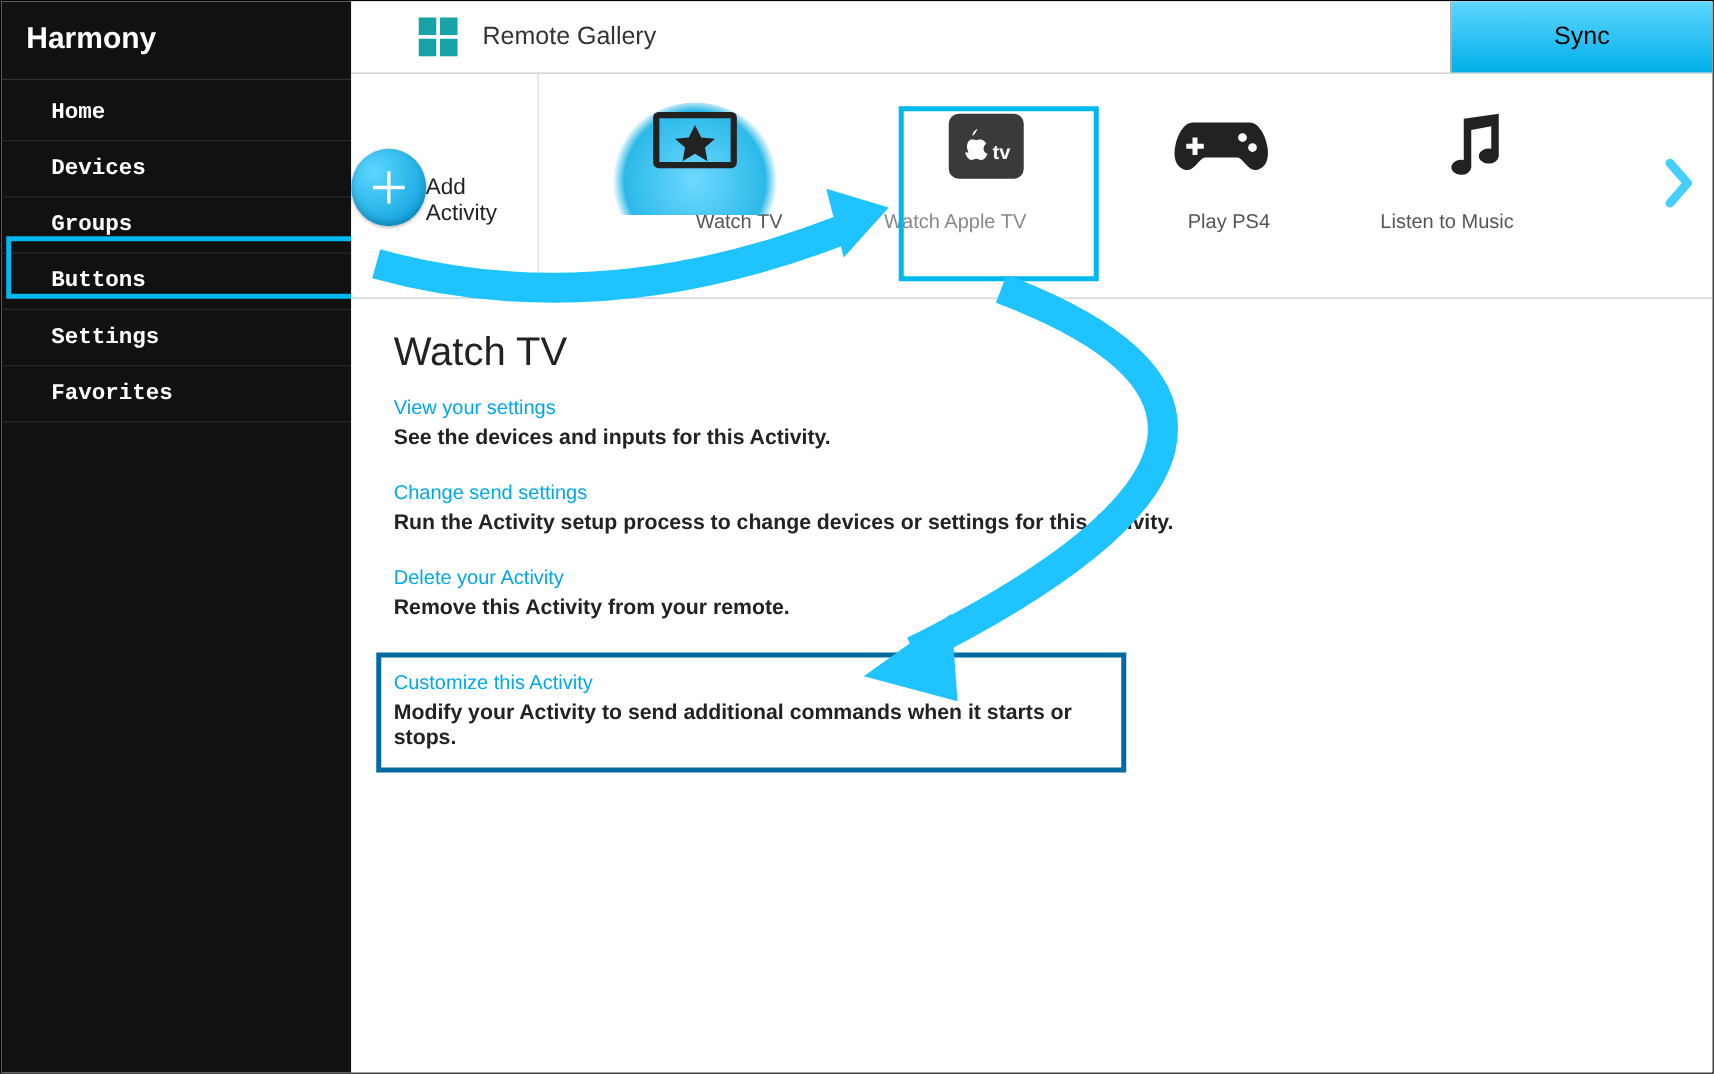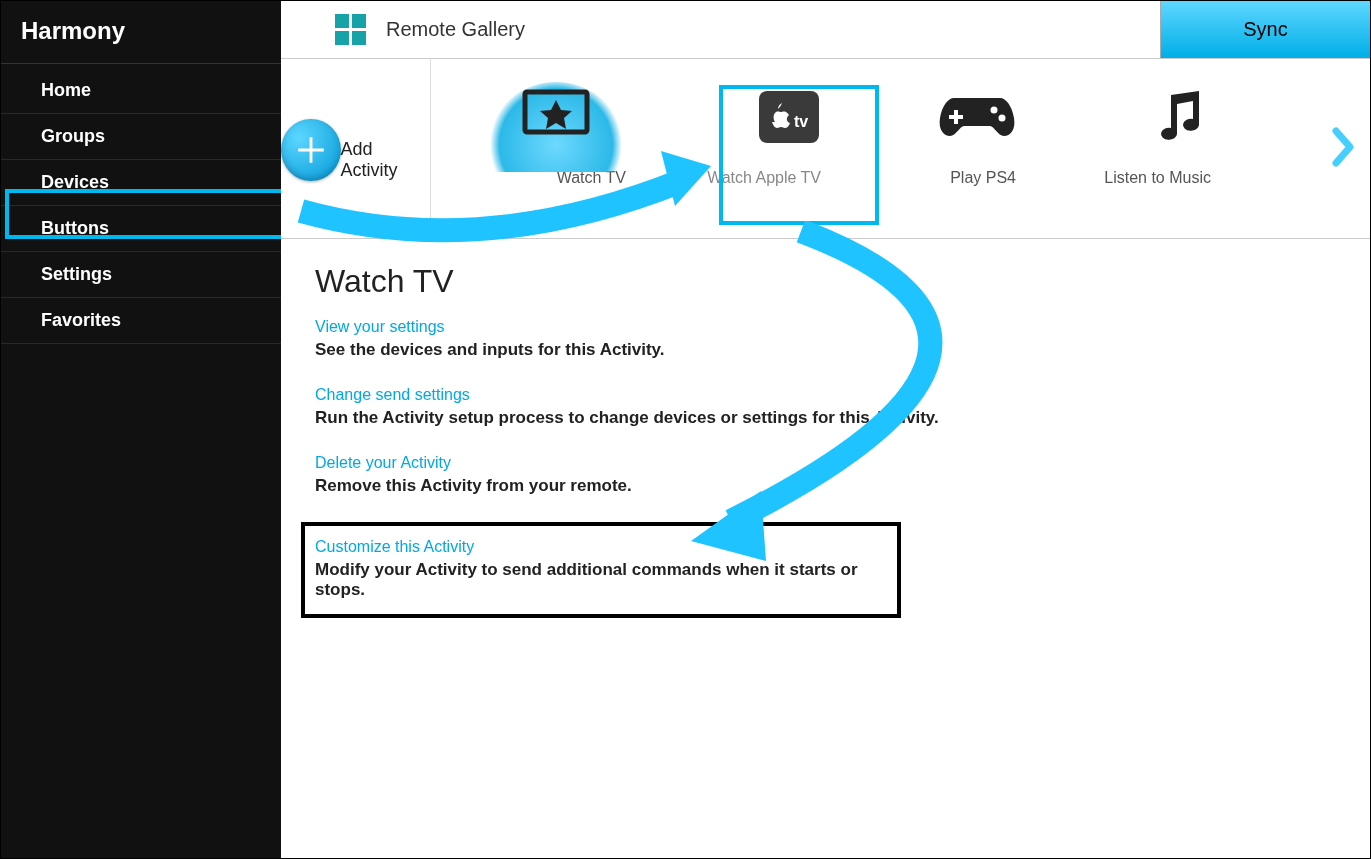--- a/index.html
+++ b/index.html
@@ -3,21 +3,21 @@
   <meta charset="utf-8">
   <style>
     * { margin: 0; padding: 0; box-sizing: border-box; }
     body { font-family: Arial, Helvetica, sans-serif; width: 1371px; height: 859px; overflow: hidden; border: 1px solid #000; }
     
     .app { display: flex; width: 100%; height: 100%; }
     
     
     .sidebar { width: 280px; background: #111; color: #fff; flex-shrink: 0; }
     .sidebar-header { font-size: 24px; font-weight: bold; padding: 16px 20px 18px; border-bottom: 1px solid #333; }
-    .sidebar-nav { padding-top: 4px; }
+    .sidebar-nav { padding-top: 4px; font-family: Liberation Mono, monospace; }
     .sidebar-item { padding: 12px 20px 12px 40px; font-size: 18px; font-weight: bold; cursor: pointer; border-bottom: 1px solid #292929; }
     .sidebar-item.active { background: #00a8e8; }
     .sidebar-highlight { position: absolute; border: 4px solid #00b8f0; pointer-events: none; }
     
     
     .main { flex: 1; display: flex; flex-direction: column; background: #fff; position: relative; }
     
     
     .topbar { height: 58px; display: flex; align-items: center; border-bottom: 1px solid #ccc; }
     .topbar-left { display: flex; align-items: center; padding-left: 30px; gap: 20px; flex: 1; margin-left: 24px; }
@@ -44,37 +44,37 @@
     .card-highlight { position: absolute; border: 4px solid #00b8f0; pointer-events: none; }
     
     .chevron { position: absolute; right: 12px; top: 50%; transform: translateY(-50%); cursor: pointer; }
     
     
     .details { padding: 24px 34px; }
     .details-title { font-size: 32px; color: #222; margin-bottom: 18px; }
     .detail-block { margin-bottom: 26px; }
     .detail-heading { font-size: 16px; color: #00a8e8; margin-bottom: 4px; cursor: pointer; }
     .detail-desc { font-size: 17px; color: #222; font-weight: bold; }
-    .customize-wrap { border: 4px solid #000000; padding: 12px 10px 14px; margin-left: -14px; margin-right: 0; width: 600px; }
+    .customize-wrap { border: 4px solid #0369a1; padding: 12px 10px 14px; margin-left: -14px; margin-right: 0; width: 600px; }
     .customize-wrap .detail-heading { margin-top: 0; }
     
     
     .arrow-svg { position: absolute; pointer-events: none; }
   </style>
 </head>
 <body>
 
 <div class="app">
 
   <div class="sidebar" style="position:relative;">
     <div class="sidebar-header">Harmony</div>
     <div class="sidebar-nav">
       <div class="sidebar-item">Home</div>
+      <div class="sidebar-item">Devices</div>
       <div class="sidebar-item">Groups</div>
-      <div class="sidebar-item">Devices</div>
       <div class="sidebar-item">Buttons</div>
       <div class="sidebar-item">Settings</div>
       <div class="sidebar-item">Favorites</div>
     </div>
     <div class="sidebar-highlight" style="left:4px; top:188px; width:280px; height:50px;"></div>
   </div>
 
   <div class="main">
 
     <div class="topbar">

